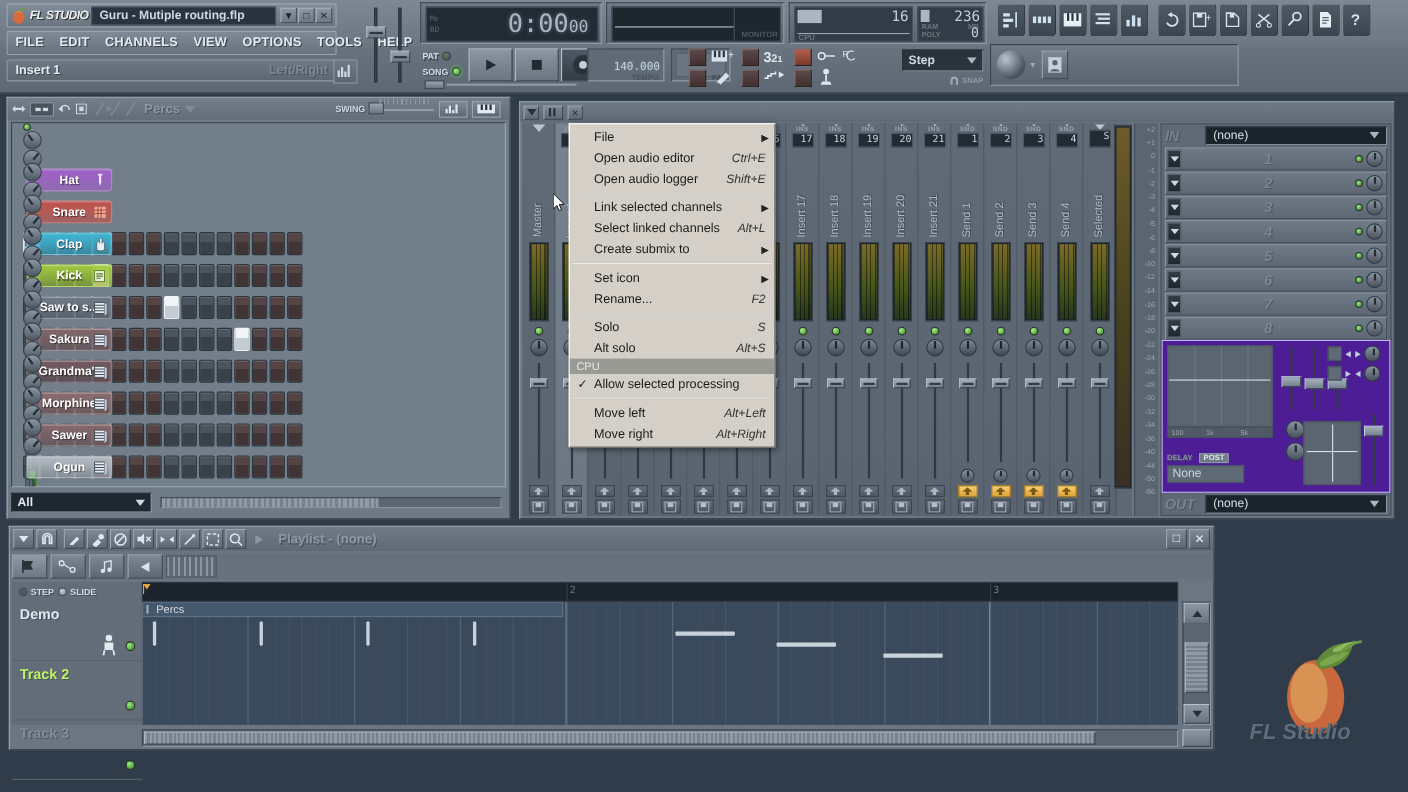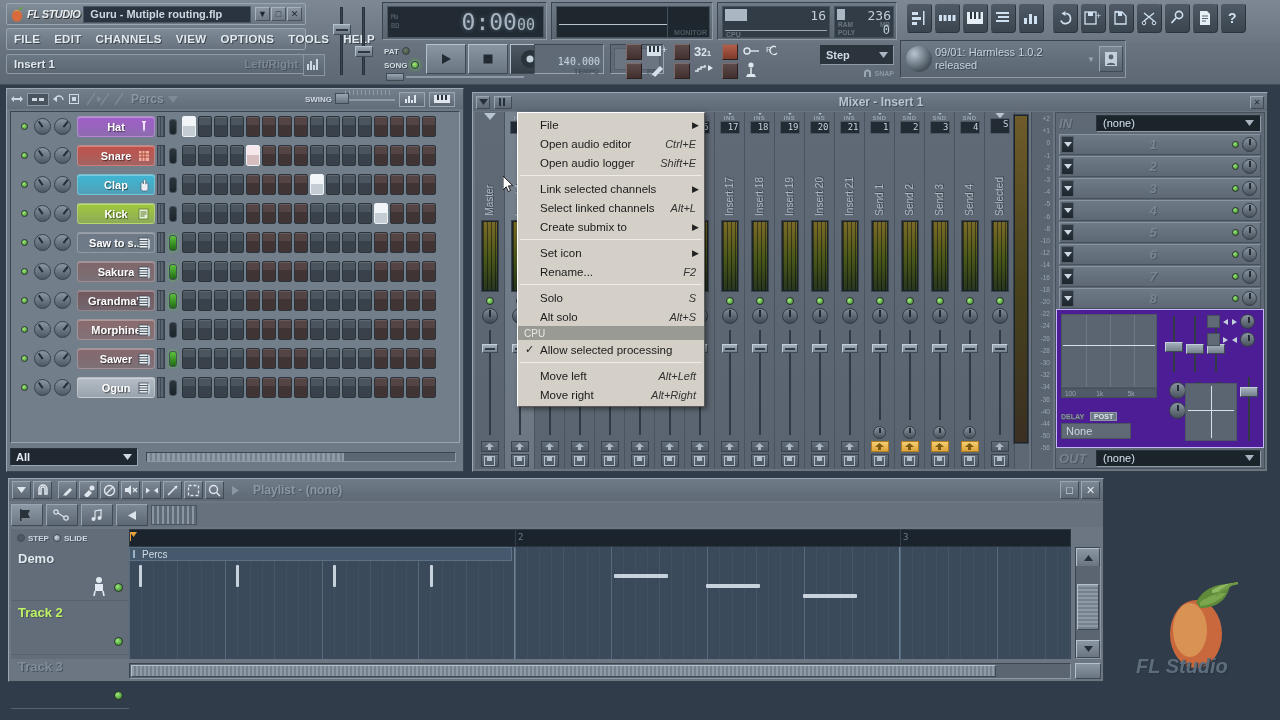--- a/index.html
+++ b/index.html
@@ -142,21 +142,21 @@
   
   #rack { position:absolute; left:6px; top:88px; width:458px; height:384px;
     background:#6e7a86; border:1px solid; border-color:#9aa6b2 #3c464f #3c464f #9aa6b2; }
   #rack-title { position:absolute; left:0; top:0; width:100%; height:20px;
     background:linear-gradient(#737f8b,#626d79); display:flex; align-items:center; padding:0 4px; gap:4px; }
   #rack-name { font-size:12px; font-weight:bold; color:#8b97a3; text-shadow:1px 1px 0 #4d5762; }
   #rack-swing { margin-left:auto; display:flex; align-items:center; gap:3px; }
   #swing-lab { font-size:8px; font-weight:bold; color:#cfd9e3; text-shadow:1px 1px 0 #4d5762; }
   #rack-body { position:absolute; left:3px; top:22px; right:3px; bottom:28px;
     background:#727e8a; border:1px solid; border-color:#3c464f #9aa6b2 #9aa6b2 #3c464f; overflow:hidden; }
-  .ch-row { display:flex; align-items:center; height:29px; padding-left:10px; gap:0px; }
+  .ch-row { display:flex; height:29px; padding-left:10px; gap:0px;flex-direction:column; }
   .ch-led { width:7px; height:7px; border-radius:50%; background:radial-gradient(circle at 35% 35%,#9ff07a,#3a7d27);
     border:1px solid #2e3a30; margin-right:6px; flex:none; }
   .knob { width:17px; height:17px; border-radius:50%; flex:none; margin-right:3px;
     background:linear-gradient(#8a96a2,#4d5865); border:1px solid #39424c; position:relative; }
   .knob::after { content:""; position:absolute; width:2px; height:7px; background:#252d35;
     left:6.5px; top:1px; transform-origin:50% 7.5px; }
   .k-a::after{transform:rotate(-35deg);} .k-b::after{transform:rotate(40deg);}
   .ch-name { width:78px; height:21px; border-radius:3px; display:flex; align-items:center;
     justify-content:center; position:relative; margin-left:3px; flex:none;
     border:1px solid rgba(255,255,255,.25); box-shadow:inset 0 1px 0 rgba(255,255,255,.3); }
@@ -635,24 +635,20 @@
     <div id="snaprow">
       <svg width="9" height="9" viewBox="0 0 9 9">
           <path d="M1 8V4a3.5 3.5 0 0 1 7 0v4H6V4a1.5 1.5 0 0 0-3 0v4z" fill="#9aa6b2"></path>
         </svg>
       <span style="font-size:7px;font-weight:bold;color:#8d99a5;">SNAP</span>
     </div>
   </div>
 
   <div id="newsbox">
     <div id="news-ball"></div>
-    <div id="news-txt">
-      <div>09/01: Harmless 1.0.2</div>
-      <div>released</div>
-    </div>
     <div id="news-arrow">▼</div>
     <div id="news-btn">
       <svg width="14" height="16" viewBox="0 0 14 16">
           <rect x="1" y="1" width="12" height="14" fill="#c3cfdb"></rect>
           <circle cx="7" cy="6" r="2.4" fill="#5a6470"></circle>
           <path d="M2.5 14c1-3 8-3 9 0z" fill="#5a6470"></path>
         </svg>
     </div>
   </div>
 </div>
@@ -1057,21 +1053,20 @@
       <svg width="9" height="6" viewBox="0 0 9 6">
           <path d="M0 0h9L4.5 6z" fill="#27303a"></path>
         </svg>
     </div>
     <div class="mx-tbtn" style="width:18px;">
       <svg width="10" height="8" viewBox="0 0 10 8">
           <rect x="1" y="0" width="2" height="8" fill="#27303a"></rect>
           <rect x="5" y="0" width="2" height="8" fill="#27303a"></rect>
         </svg>
     </div>
-    <span id="mx-caption">Mixer - Insert 1</span>
     <div class="mx-tbtn">✕</div>
   </div>
 
   <div id="mx-strips">
       <div class="strip">
         <div class="st-top">
           <svg class="st-arrow" viewBox="0 0 12 7">
             <path d="M0 0h12L6 7z" fill="#b8c4d0"></path>
           </svg>
         </div>

